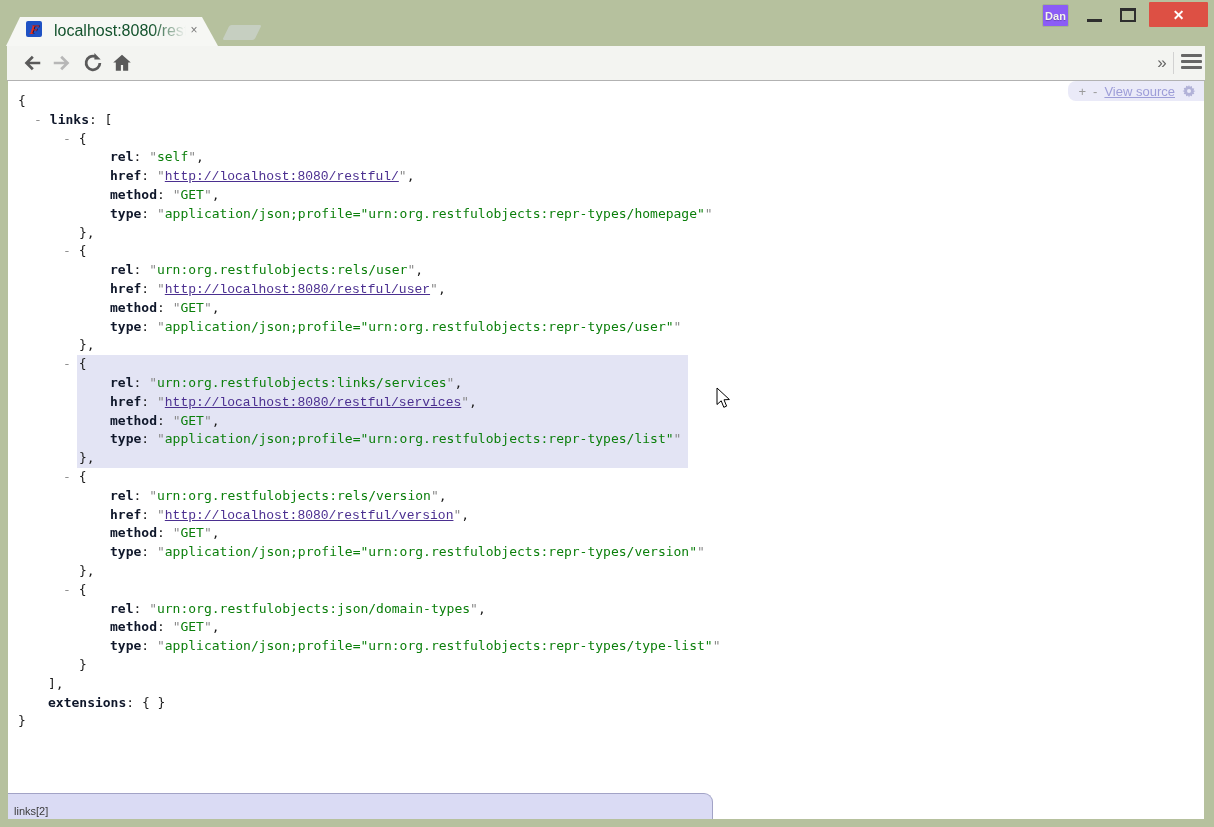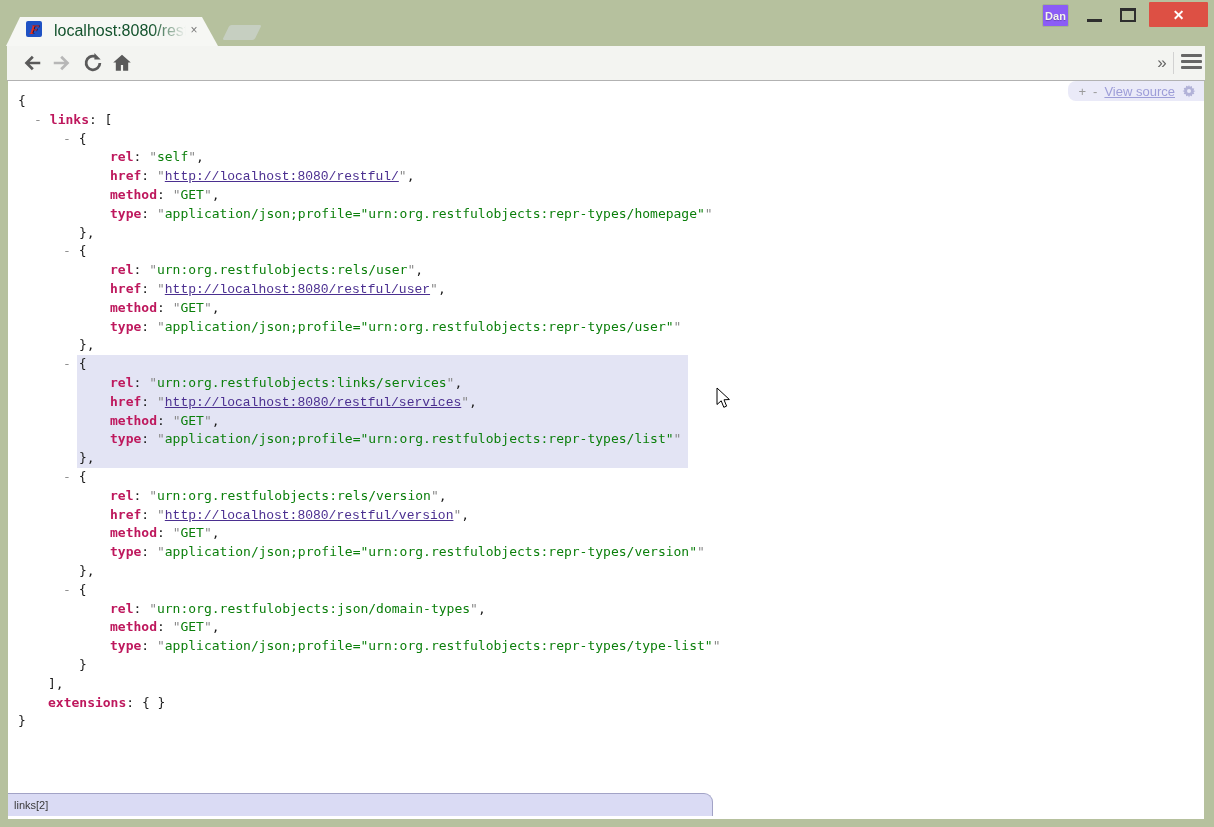--- a/index.html
+++ b/index.html
@@ -91,31 +91,31 @@
   .jv-gear{width:14px;height:14px;}
   
   .json{
     position:absolute;left:0;top:11px;width:100%;
     font-family:"DejaVu Sans Mono","Liberation Mono",monospace;
     font-size:13px;line-height:18.8px;color:#1a1a1a;
   }
   .jline{height:18.8px;white-space:pre;position:relative;}
   .pl10{padding-left:10px;} .pl26{padding-left:26px;} .pl40{padding-left:40px;}
   .pl55{padding-left:55px;} .pl71{padding-left:71px;} .pl102{padding-left:102px;}
-  .k{font-weight:bold;color:#be185d;}
+  .k{font-weight:bold;color:#0f172a;}
   .q{color:#8a8a8a;}
   .s{color:#0b7f0b;}
   .a{color:#4b2f90;text-decoration:underline;cursor:pointer;font-family:Liberation Mono, monospace;}
   .d{color:#909090;margin-right:8px;}
   .p{color:#1a1a1a;}
   .link-block{position:relative;z-index:0;}
   .hl-bg{position:absolute;z-index:-1;left:69px;top:0;width:611px;height:100%;background:#e3e4f4;}
   
   .status-bar{
-    position:absolute;left:0;top:712px;width:705px;height:23px;
+    position:absolute;left:0;top:712px;width:705px;height:35px;
     background:#dadbf4;border:1px solid #a2a3c6;border-left:none;border-bottom:none;
     border-top-right-radius:9px;
     font-size:11px;color:#3a3a3a;display:flex;align-items:center;padding-left:6px;box-sizing:border-box;
   }
   
   .cursor{position:absolute;left:708px;top:306px;width:16px;height:22px;pointer-events:none;}
 </style>
 </head>
 <body>
 

